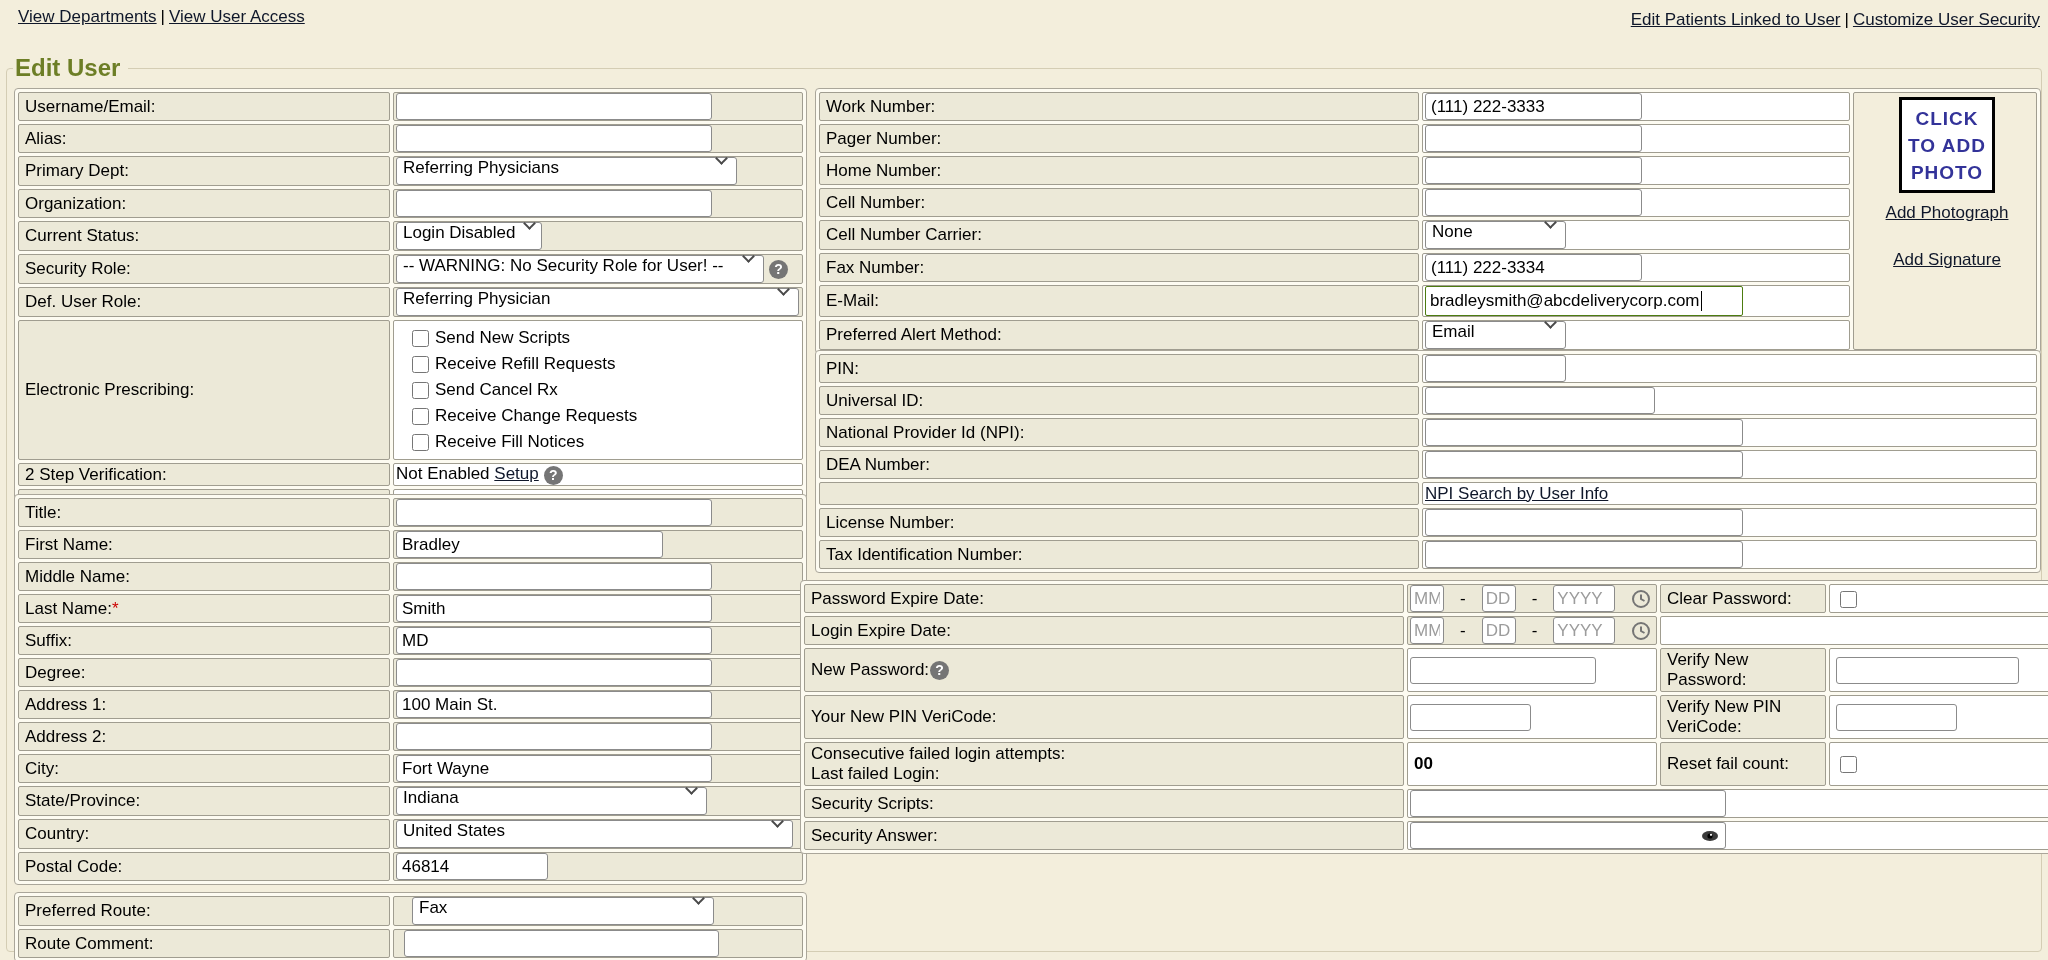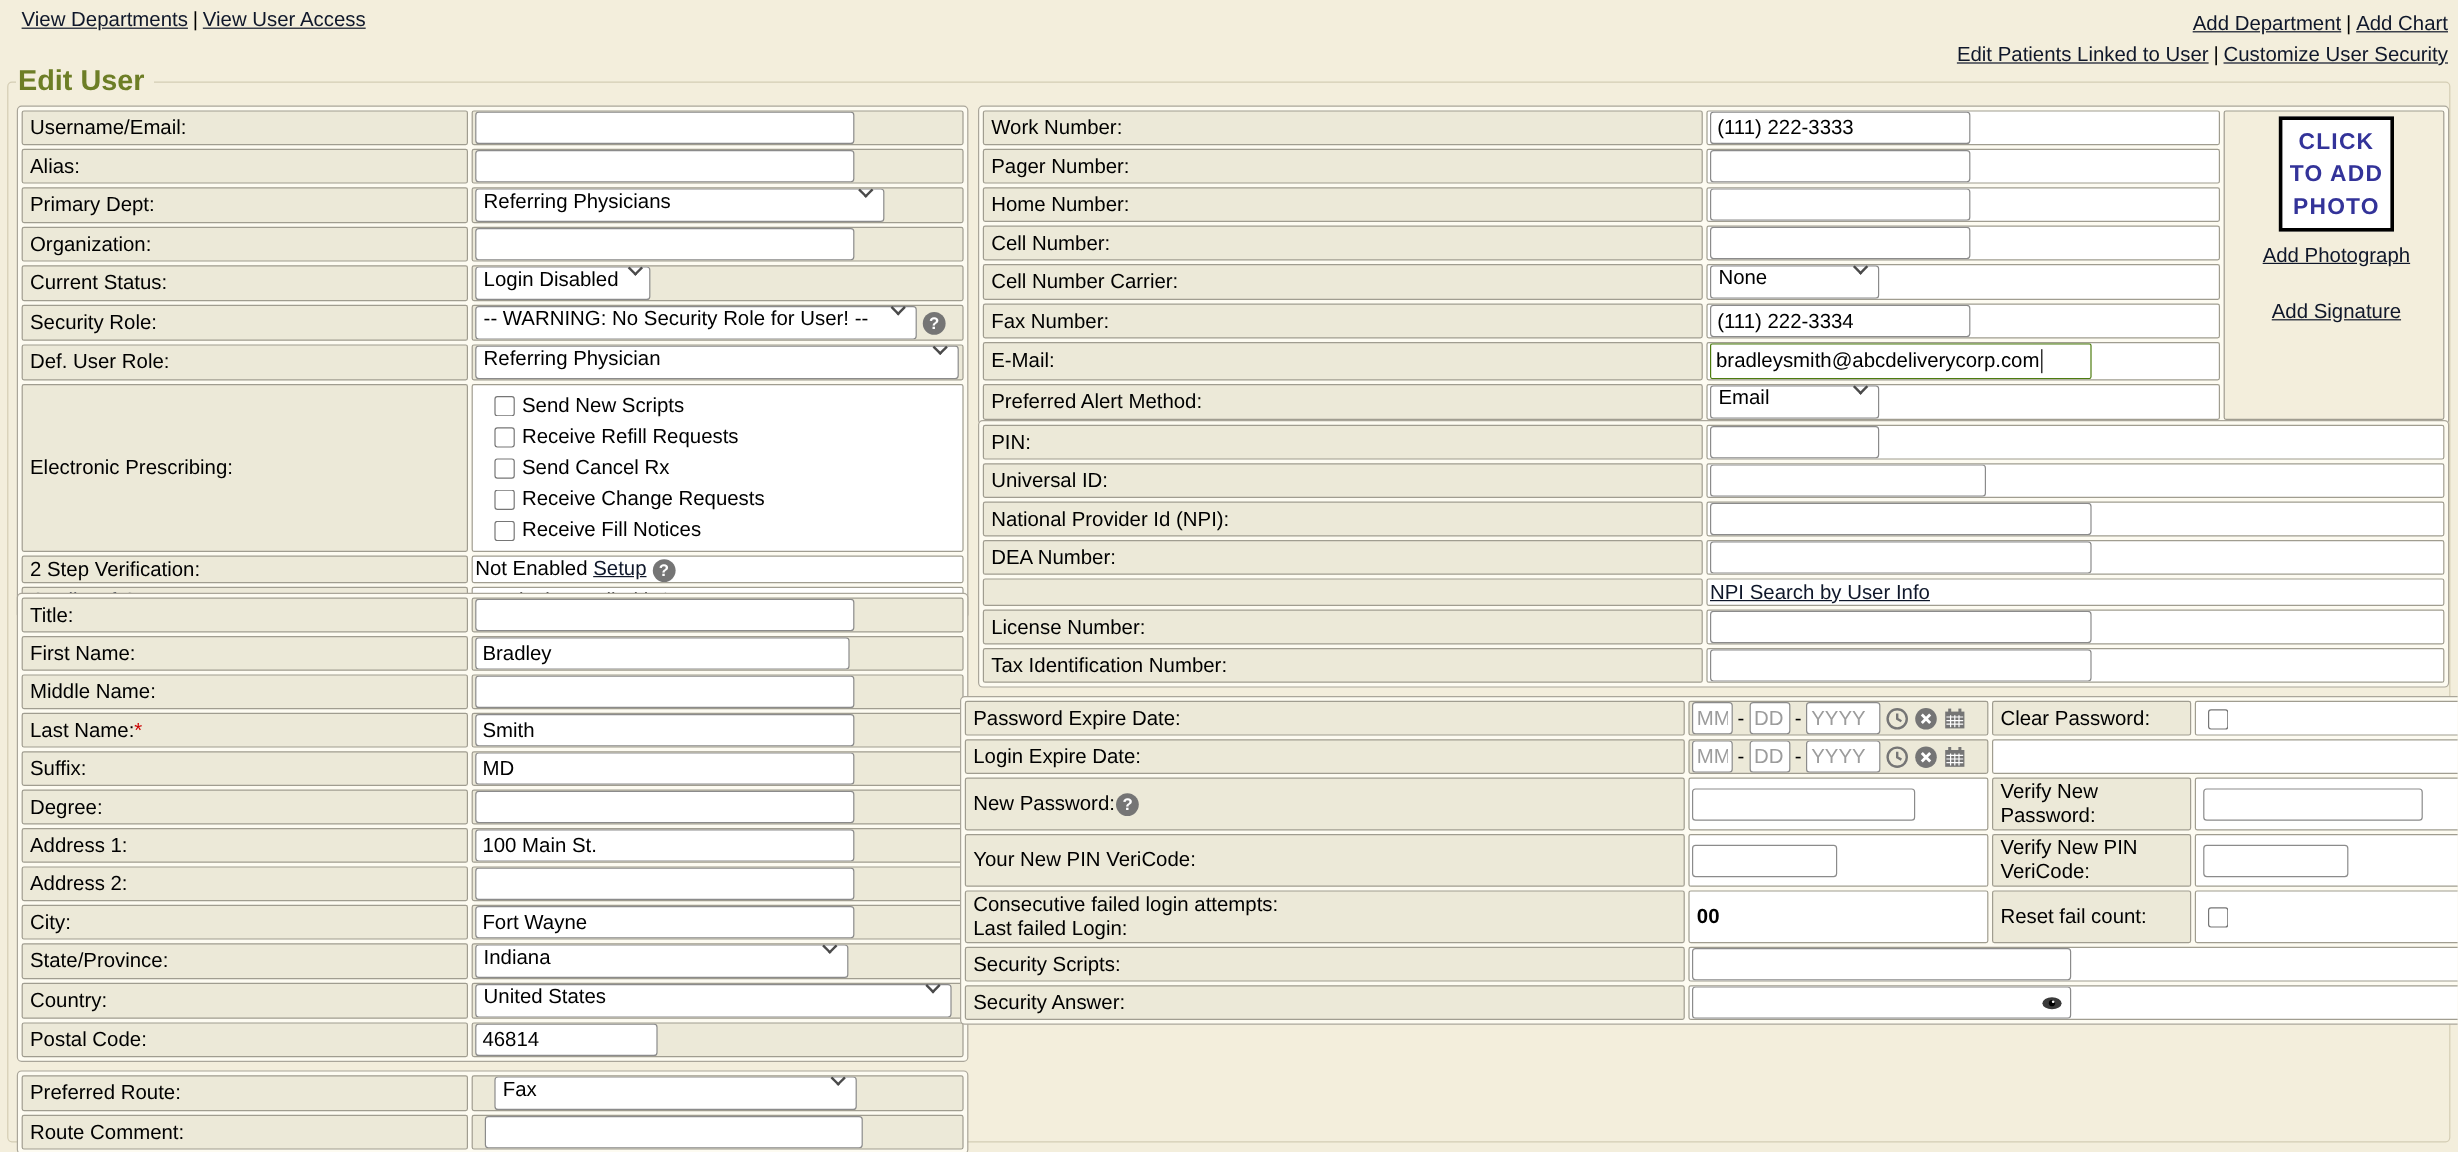--- a/index.html
+++ b/index.html
@@ -52,21 +52,21 @@
     vertical-align:middle; margin-left:5px; cursor:pointer;
   }
   input[type=checkbox] { width:17px; height:17px; margin:0 6px 0 0; vertical-align:middle; }
   .ck-list { padding:4px 0 4px 16px; }
   .ck-line { display:flex; align-items:center; height:26px; }
   .fake-input {
     display:inline-flex; align-items:center; height:30px; border:1px solid #4d7c0f; border-radius:2px;
     background:#fff; font-size:17px; padding:0 4px; vertical-align:middle;
   }
   .caret { display:inline-block; width:1px; height:20px; background:#000; margin-left:1px; }
-  .date-wrap { display:inline-flex; align-items:center; gap:4px; }
+  .date-wrap { display:inline-flex; align-items:center; gap:16px; }
   .date-wrap .ipt { padding:0 3px; }
   .icon-btn { display:inline-block; vertical-align:middle; cursor:pointer; }
   .input-wrap { position:relative; display:inline-block; }
   .eye-icon { position:absolute; right:7px; top:6px; }
   .photo-box {
     width:96px; height:96px; background:#fff; border:3px solid #000; margin:4px auto 10px auto;
     display:flex; flex-direction:column; justify-content:center; align-items:center;
     font-weight:bold; font-size:19px; letter-spacing:1px; line-height:27px;
   }
   .photo-link { display:block; font-size:17px; margin-top:4px; }
@@ -75,23 +75,20 @@
   .req { color:#cc0000; }
   .two-line { white-space:normal; line-height:21px; }
 </style>
 </head>
 <body>
 
 <div class="topbar-left">
   <span class="link">View Departments</span><span class="sep">|</span><span class="link">View User Access</span>
 </div>
 <div class="topbar-right">
-  <div>
-    <span class="link">Add Department</span><span class="sep">|</span><span class="link">Add Chart</span>
-  </div>
   <div>
     <span class="link">Edit Patients Linked to User</span><span class="sep">|</span><span class="link">Customize User Security</span>
   </div>
 </div>
 
 <fieldset class="main">
   <legend>Edit User</legend>
 </fieldset>
 
 <table class="grid" style="left:14px; top:88px; width:793px;">
@@ -183,21 +180,21 @@
       <col style="width:372px">
       <col>
     </colgroup>
   <tbody>
       <tr>
     <td>Title:</td>
     <td class="val"><input class="ipt" style="width: 316px;" value=""></td>
   </tr>
   <tr>
     <td>First Name:</td>
-    <td class="val"><input class="ipt" style="width: 312px;" value="Bradley"></td>
+    <td class="val"><input class="ipt" style="width: 267px;" value="Bradley"></td>
   </tr>
   <tr>
     <td>Middle Name:</td>
     <td class="val"><input class="ipt" style="width: 316px;" value=""></td>
   </tr>
   <tr>
     <td><span>Last Name:</span><span class="req">*</span></td>
     <td class="val"><input class="ipt" style="width: 316px;" value="Smith"></td>
   </tr>
   <tr>

